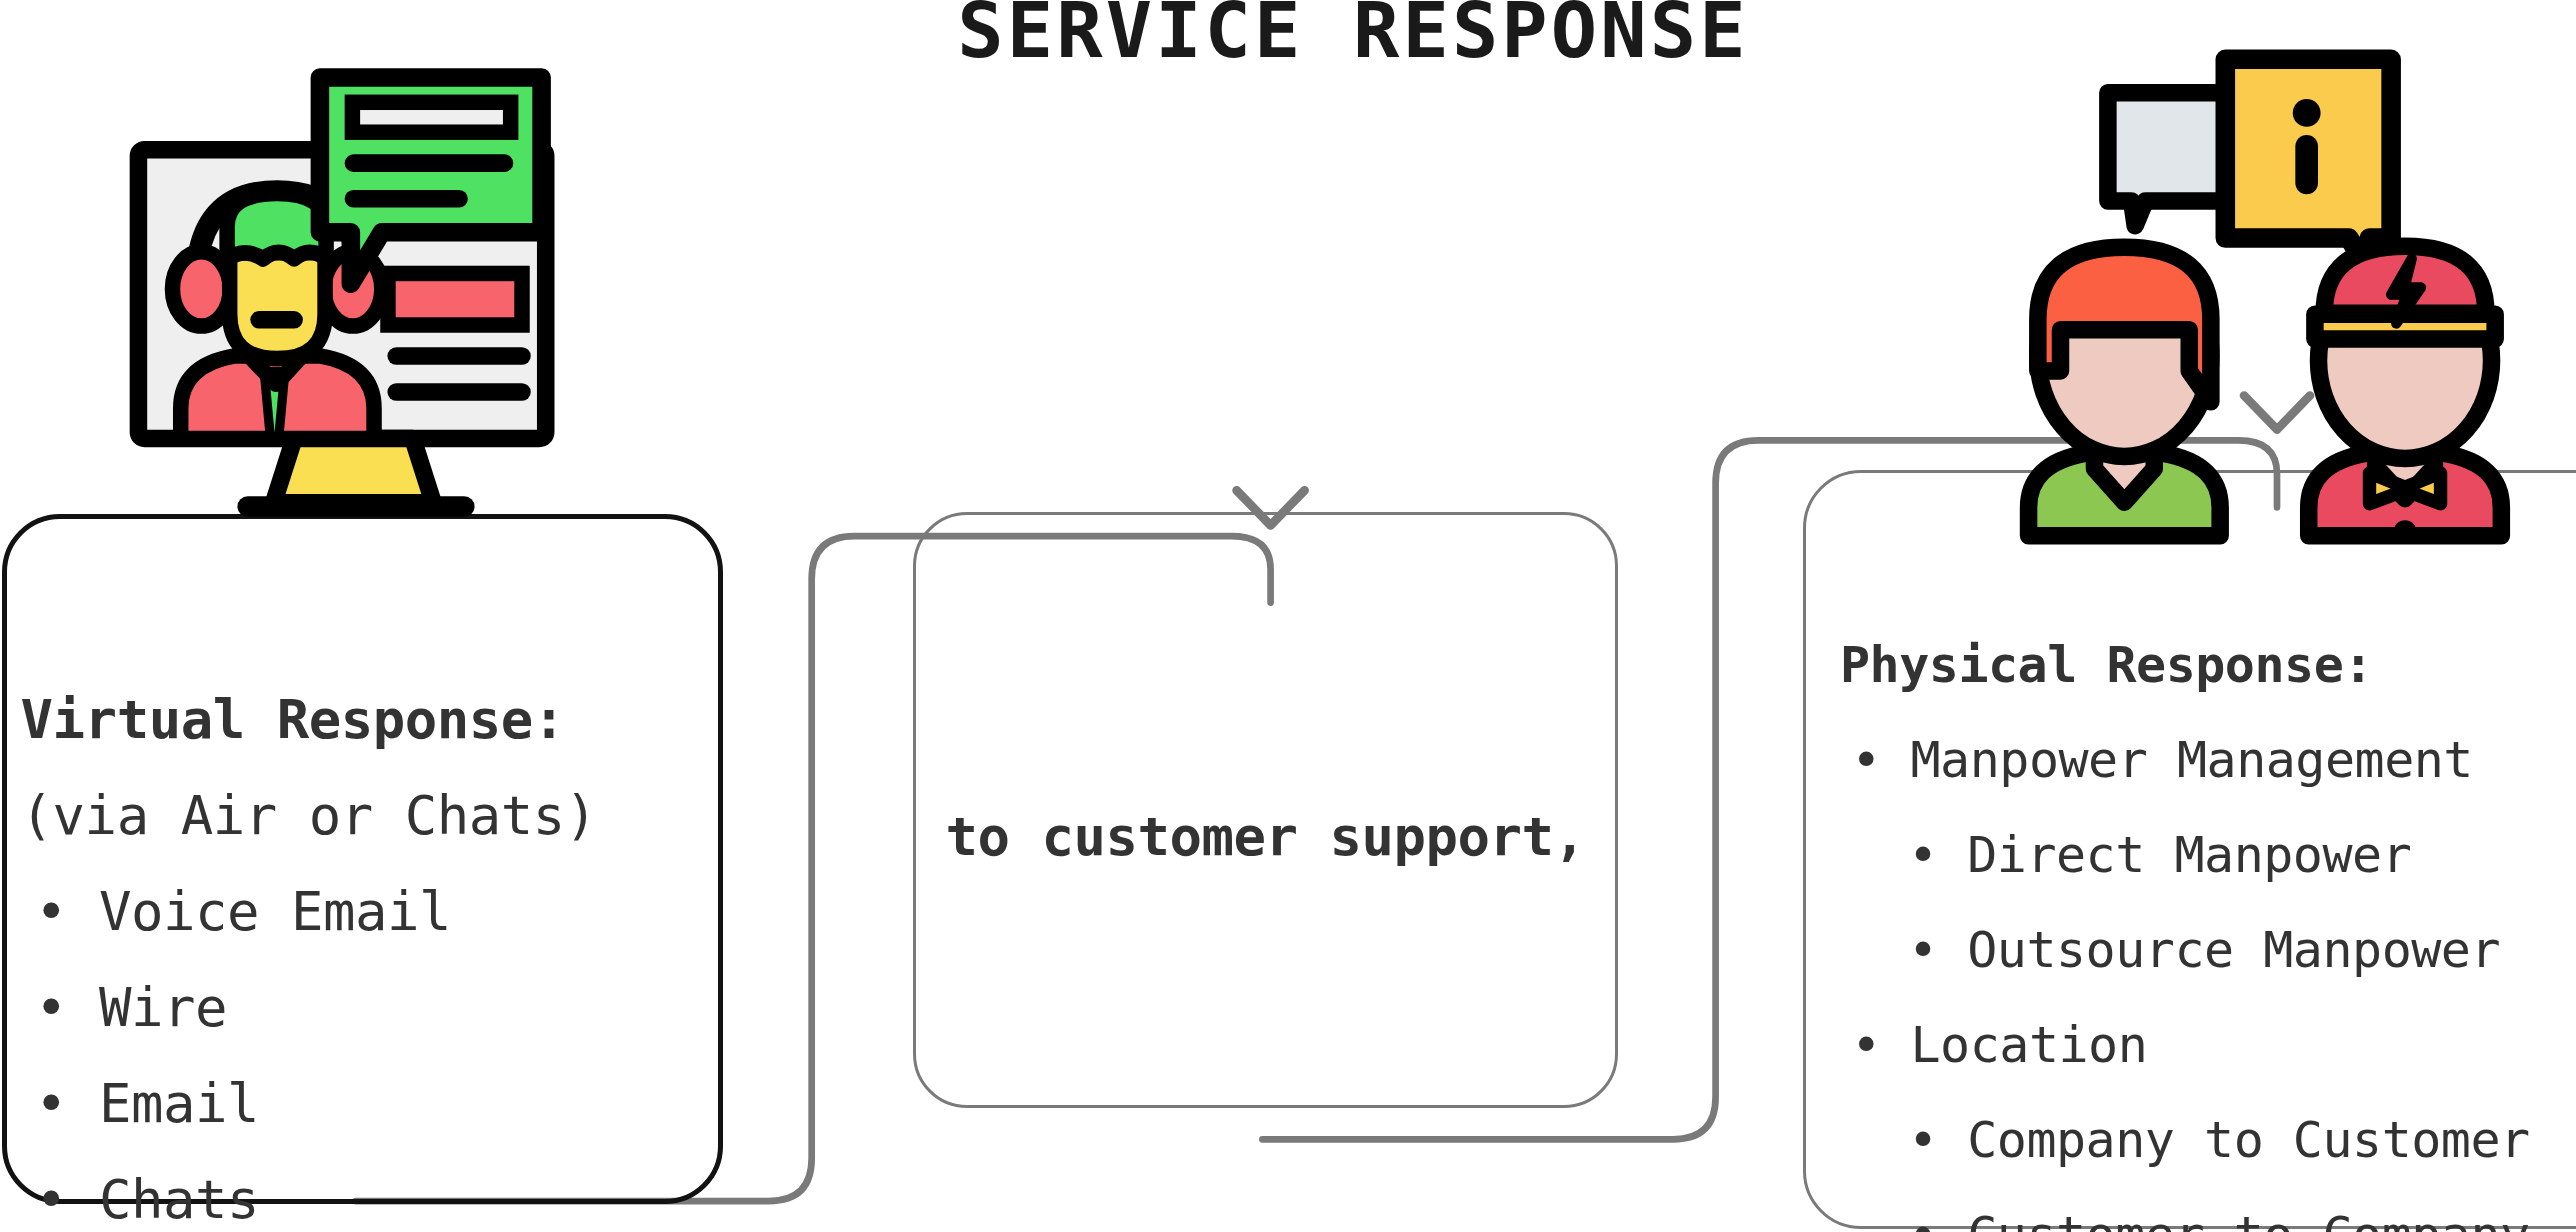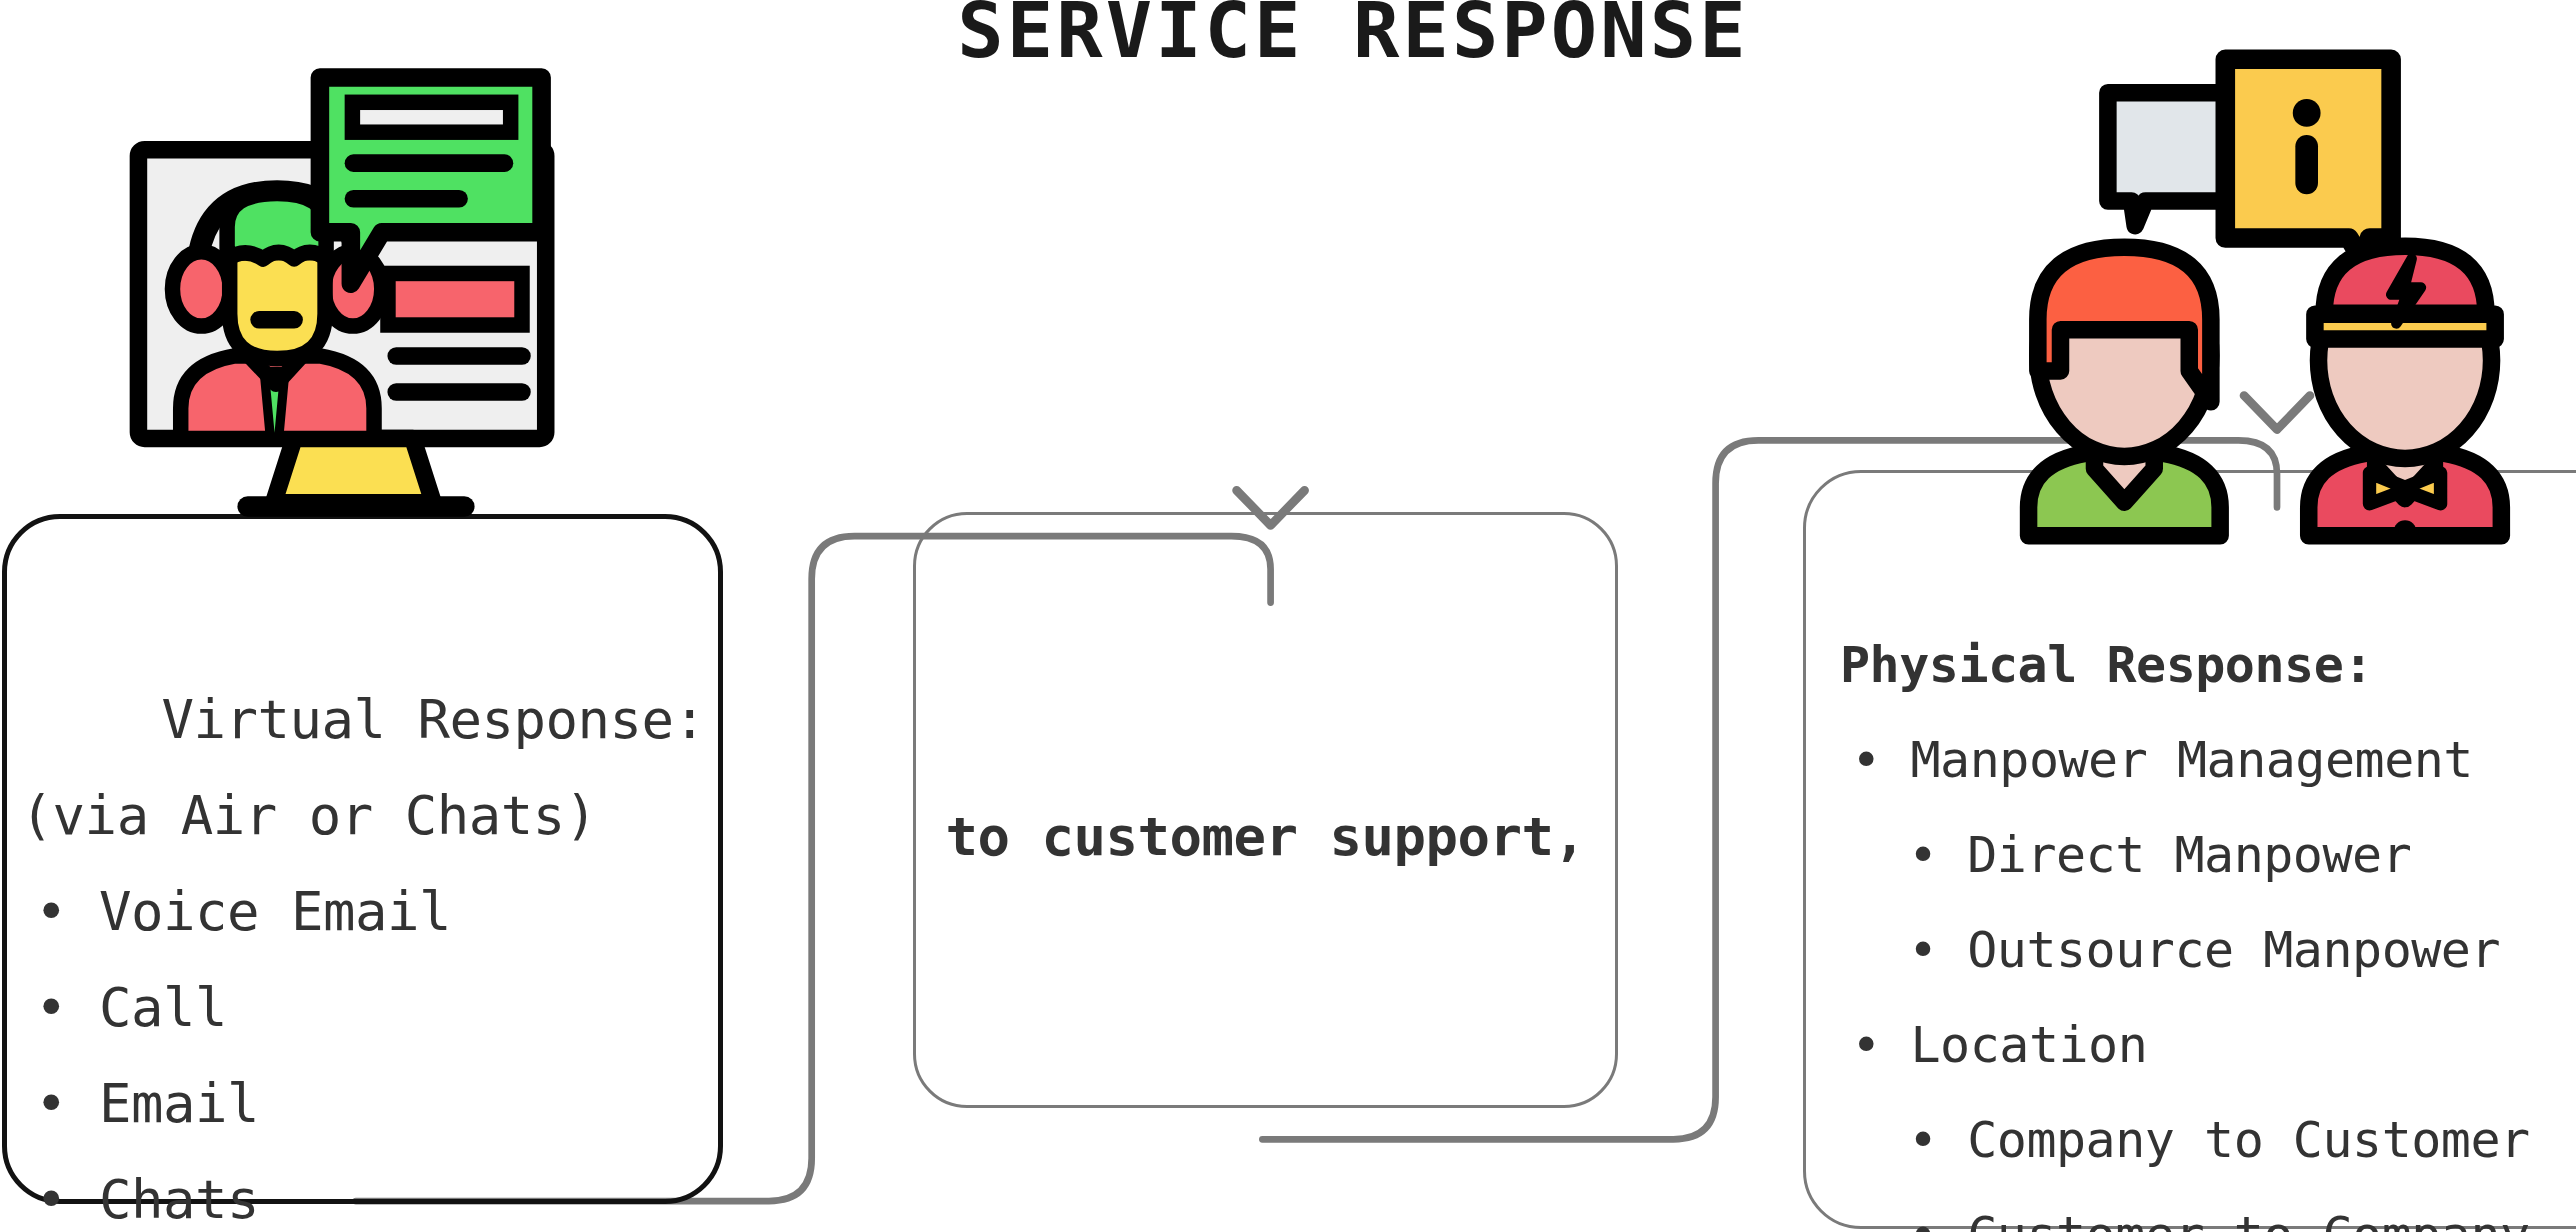--- a/index.html
+++ b/index.html
@@ -27,21 +27,21 @@
   }
   .card-right{
     left:1803px;top:470px;width:900px;height:759px;
     border:3.6px solid #7a7a7a;border-radius:58px;
   }
 
   
   .txt{position:absolute;color:#333333;white-space:pre;}
   .left-text{left:20.6px;top:662px;width:685px;}
   .left-text .ln{font-size:54px;line-height:76px;letter-spacing:-0.5px;}
-  .left-text .hd{font-weight:normal;text-align:right;}
+  .left-text .hd{font-weight:bold;}
   .left-text .bl{padding-left:14.4px;}
 
   .mid-text{
     left:913px;top:647px;width:705px;text-align:center;
     font-size:54px;line-height:76px;font-weight:bold;letter-spacing:-0.5px;
   }
   .mid-text .ln{display:block;}
 
   .right-text{left:1840px;top:608px;width:855px;}
   .right-text .ln{font-size:50px;line-height:75px;letter-spacing:-0.5px;}
@@ -164,21 +164,21 @@
         <path d="M 782 422 L 742 492 L 772 492 L 752 548 L 800 478 L 768 478 Z" stroke="#000" stroke-width="20" stroke-linejoin="round"></path>
       </g>
       <circle cx="769" cy="952" r="22" fill="#000"></circle>
     </svg>
   </div>
 
   <div class="txt left-text">
     <div class="ln hd">Virtual Response:</div>
     <div class="ln">(via Air or Chats)</div>
     <div class="ln bl">• Voice Email</div>
-    <div class="ln bl">• Call</div>
+    <div class="ln bl">• Wire</div>
     <div class="ln bl">• Email</div>
     <div class="ln bl">• Chats</div>
   </div>
 
   <div class="txt mid-text">
     <span class="ln">to customer support,</span>
     
     
   </div>
 

